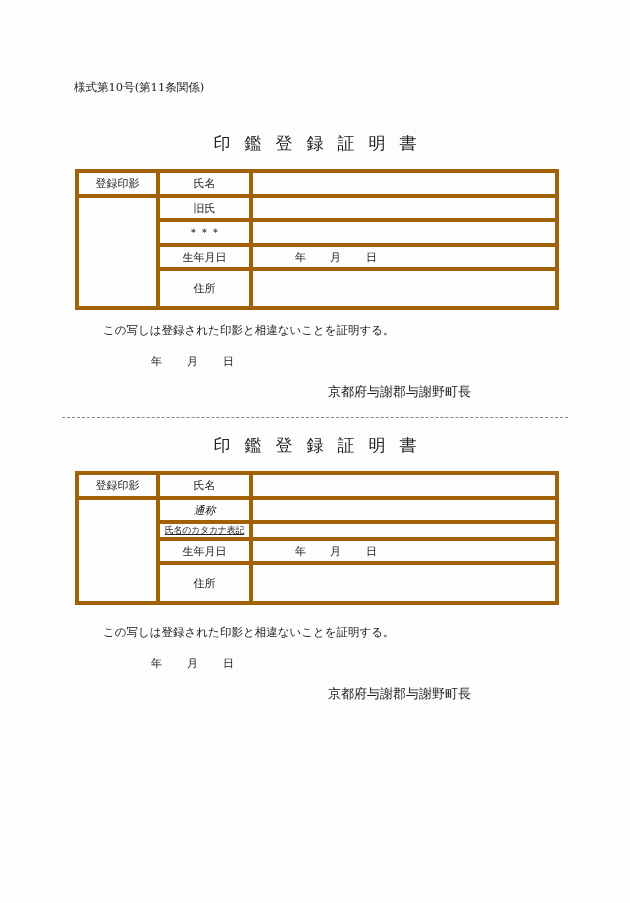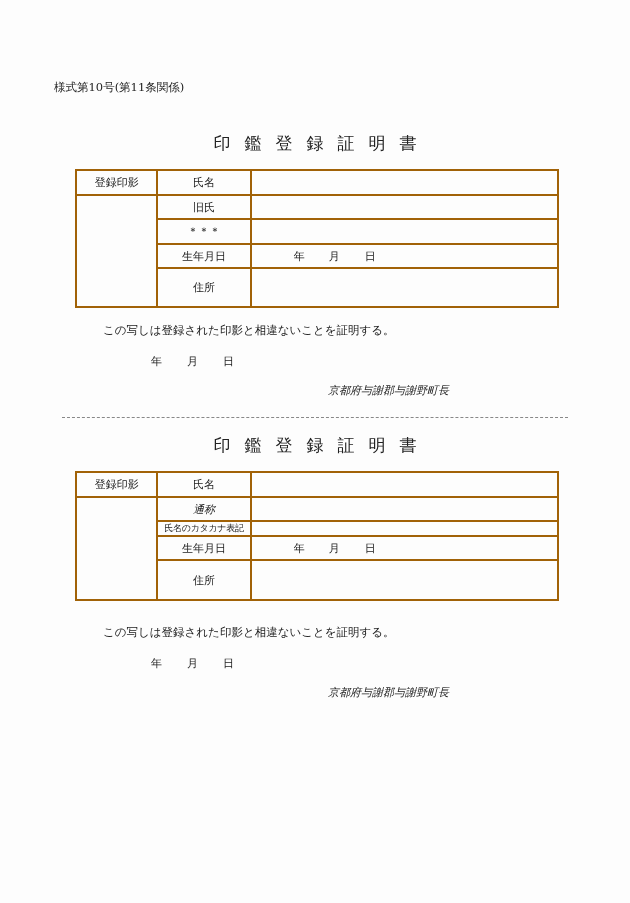--- a/index.html
+++ b/index.html
@@ -1,30 +1,30 @@
 <!DOCTYPE html>
 <html><head>
 <meta charset="utf-8">
 <style>
   html, body { margin:0; padding:0; }
   body { width:630px; height:903px; background:#fdfdfd; position:relative; overflow:hidden;
          font-family:"DejaVu Serif","Liberation Serif",serif; color:#222; }
   .abs { position:absolute; }
-  .form-ref { left:54px; top:80px; font-size:11.5px; letter-spacing:0px; }
+  .form-ref { left:74px; top:80px; font-size:11.5px; letter-spacing:0px; }
   .title { left:0; width:630px; text-align:center; font-size:17px; letter-spacing:14px; padding-left:14px; box-sizing:border-box; }
   table.cert { position:absolute; left:75px; width:484px; border-collapse:collapse; table-layout:fixed; }
-  table.cert td { border:2px solid #a16207; font-size:11px; text-align:center; vertical-align:middle; padding:0; }
+  table.cert td { border:4px solid #a16207; font-size:11px; text-align:center; vertical-align:middle; padding:0; }
   .c1 { width:81px; } .c2 { width:93px; } .c3 { width:306px; }
   .date-cell { text-align:left !important; }
   .date-cell span { display:inline-block; }
   .small { font-size:9px !important; letter-spacing:-0.3px; }
   .stmt { left:103px; font-size:11.5px; }
   .sign-date { left:151px; font-size:11px; }
   .sign-date span, .date-cell span { margin-right:0; }
-  .mayor { left:328px; font-size:11px;font-style:italic; }
+  .mayor { left:328px; font-size:13px; }
   .sep { left:62px; width:506px; border-top:1px dashed #888; height:0; }
 </style>
 </head>
 <body>
 
 <div class="abs form-ref">様式第10号(第11条関係)</div>
 
 <div class="abs title" style="top:132px;">印鑑登録証明書</div>
 
 <table class="cert" style="top:169px;">
@@ -81,21 +81,21 @@
       <tr style="height:25px;">
     <td>登録印影</td>
     <td>氏名</td>
     <td></td>
   </tr>
   <tr style="height:24px;font-style:italic;">
     <td rowspan="4"></td>
     <td>通称</td>
     <td></td>
   </tr>
-  <tr style="height:14px;">
+  <tr style="height:14px;text-decoration:underline;">
     <td class="small">氏名のカタカナ表記</td>
     <td></td>
   </tr>
   <tr style="height:24px;">
     <td>生年月日</td>
     <td class="date-cell">
       <span style="margin-left:42px;">年</span><span style="margin-left:24px;">月</span><span style="margin-left:25px;">日</span>
     </td>
   </tr>
   <tr style="height:40px;">

